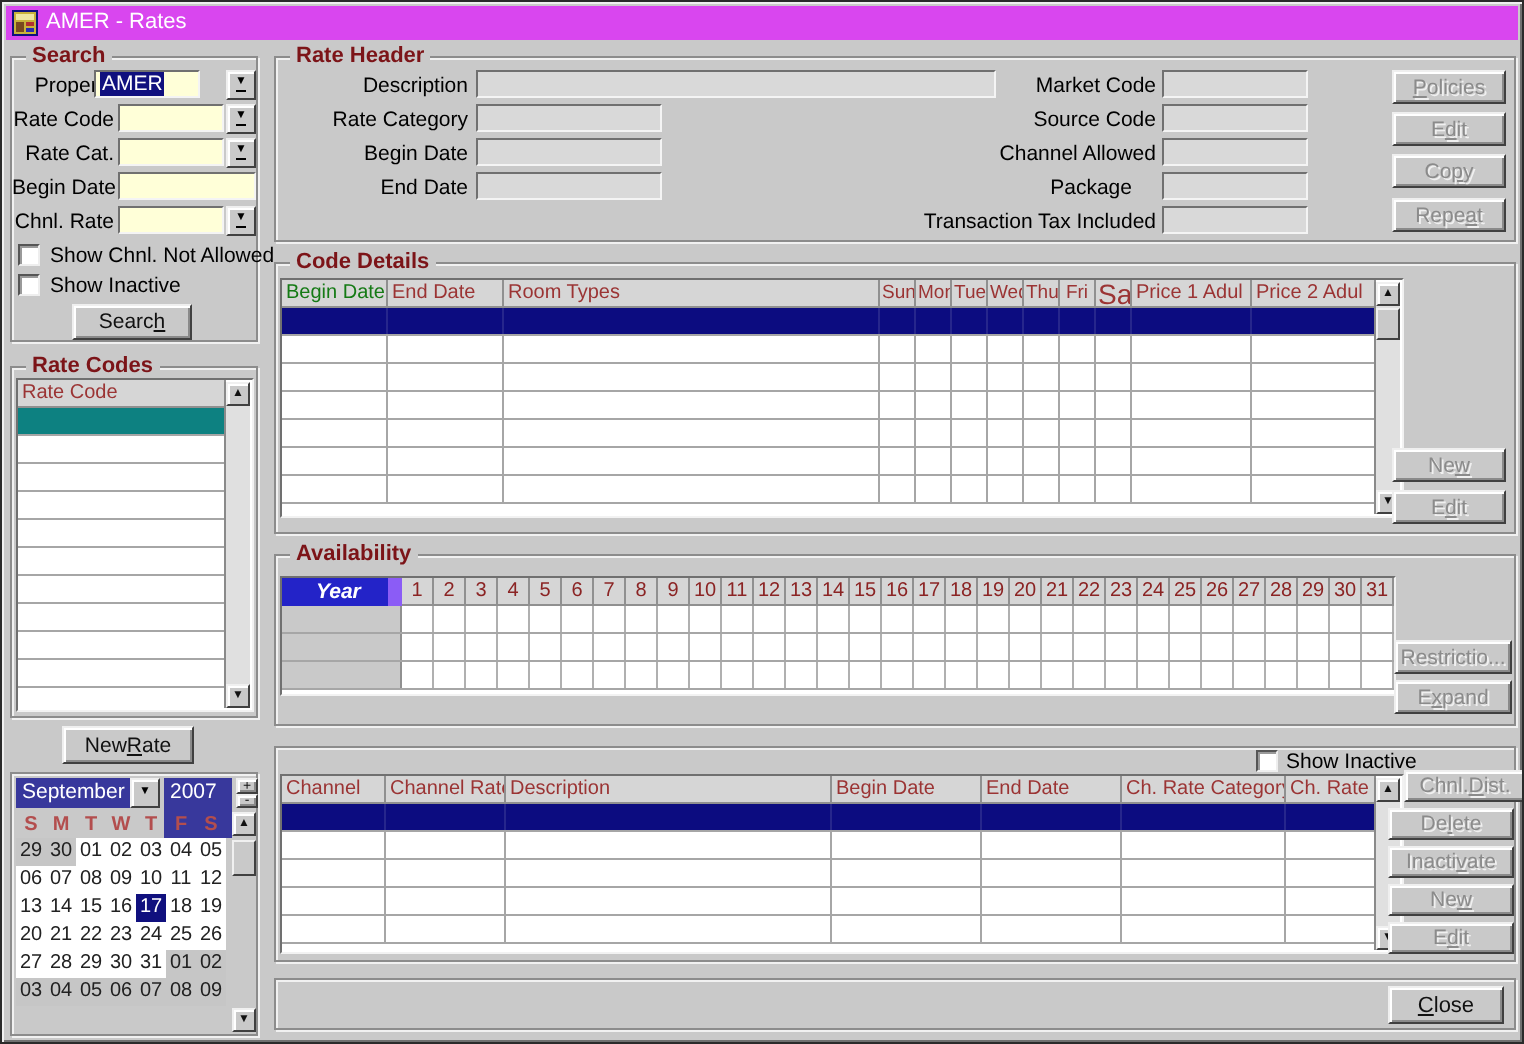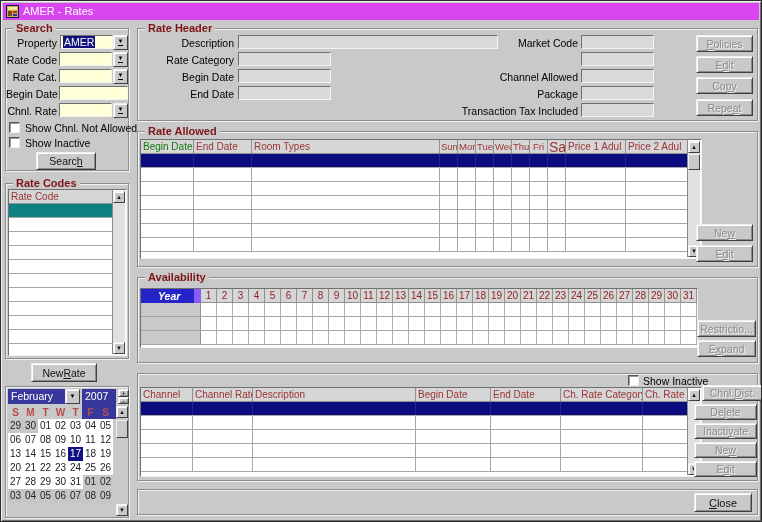--- a/index.html
+++ b/index.html
@@ -87,21 +87,21 @@
       <rect x="7" y="6" width="4" height="2" fill="#b03030"></rect>
       <rect x="7" y="9" width="4" height="2" fill="#2a2ab0"></rect>
     </svg>
     <span class="t">AMER - Rates</span>
   </div>
 
   <div class="grp" style="left:4px;top:27px;width:124px;height:143px;">
     <span class="gt">Search</span>
 
     <span class="lb rt" style="left:0;top:7px;width:51px;">Property</span>
-    <div class="fld" style="left:54px;top:6px;width:53px;"><span class="hl">AMER</span></div>
+    <div class="fld" style="left:41px;top:6px;width:53px;"><span class="hl">AMER</span></div>
     <span class="lov" style="left:107px;top:6px;">
         <i>▼</i>
       </span>
 
     <span class="lb rt" style="left:0;top:24px;width:51px;">Rate Code</span>
     <div class="fld" style="left:53px;top:23px;width:53px;"></div>
     <span class="lov" style="left:107px;top:23px;">
         <i>▼</i>
       </span>
 
@@ -150,21 +150,21 @@
       <div class="sb">
         <span class="sbb" style="top:0;">▲</span>
         <span class="sbb" style="bottom:0;">▼</span>
       </div>
     </div>
   </div>
 
   <div class="btn" style="left:30px;top:362px;width:66px;height:19px;">New <u>R</u>ate</div>
 
   <div class="etch" style="left:4px;top:385px;width:124px;height:132px;">
-    <div class="mon" style="left:2px;top:2px;width:57px;height:15px;">February</div>
+    <div class="mon" style="left:2px;top:2px;width:57px;height:15px;">September</div>
     <span class="lov" style="left:59px;top:2px;">
         <i style="border-bottom:0;">▼</i>
       </span>
     <div class="mon" style="left:76px;top:2px;width:34px;height:30px;">2007</div>
     <div class="btn" style="left:112px;top:2px;width:11px;height:8px;font-size:7px;">+</div>
     <div class="btn" style="left:112px;top:10px;width:11px;height:7px;font-size:7px;">-</div>
 
     <div class="cal-hdr" style="left:2px;top:19px;">
       <span class="cdh">S</span>
       <span class="cdh">M</span>
@@ -245,39 +245,40 @@
 
     <span class="lb rt" style="left:0;top:41px;width:96px;">Begin Date</span>
     <div class="fld g" style="left:100px;top:40px;width:93px;"></div>
 
     <span class="lb rt" style="left:0;top:58px;width:96px;">End Date</span>
     <div class="fld g" style="left:100px;top:57px;width:93px;"></div>
 
     <span class="lb rt" style="left:280px;top:7px;width:160px;">Market Code</span>
     <div class="fld g" style="left:443px;top:6px;width:73px;"></div>
 
+    <span class="lb rt" style="left:280px;top:24px;width:160px;">Source Code</span>
     <div class="fld g" style="left:443px;top:23px;width:73px;"></div>
 
     <span class="lb rt" style="left:280px;top:41px;width:160px;">Channel Allowed</span>
     <div class="fld g" style="left:443px;top:40px;width:73px;"></div>
 
-    <span class="lb rt" style="left:280px;top:58px;width:160px;">Package</span>
+    <span class="lb rt" style="left:268px;top:58px;width:160px;">Package</span>
     <div class="fld g" style="left:443px;top:57px;width:73px;"></div>
 
     <span class="lb rt" style="left:280px;top:75px;width:160px;">Transaction Tax Included</span>
     <div class="fld g" style="left:443px;top:74px;width:73px;"></div>
 
     <div class="btn dis" style="left:558px;top:6px;width:57px;height:17px;"><u>P</u>olicies</div>
     <div class="btn dis" style="left:558px;top:27px;width:57px;height:17px;">E<u>d</u>it</div>
     <div class="btn dis" style="left:558px;top:48px;width:57px;height:17px;">Co<u>p</u>y</div>
     <div class="btn dis" style="left:558px;top:70px;width:57px;height:17px;">Repe<u>a</u>t</div>
   </div>
 
   <div class="grp" style="left:136px;top:130px;width:621px;height:136px;">
-    <span class="gt">Rate Allowed</span>
+    <span class="gt">Code Details</span>
     <div class="tbl" style="left:2px;top:7px;width:562px;height:120px;">
       <div style="margin-right:13px;">
         <div class="thead">
           <span class="th green w53">Begin Date</span>
           <span class="th w58">End Date</span>
           <span class="th w188">Room Types</span>
           <span class="th w18" style="font-size:9.5px;padding:0 1px;">Sun</span>
           <span class="th w18" style="font-size:9.5px;padding:0 1px;">Mon</span>
           <span class="th w18" style="font-size:9.5px;padding:0 1px;">Tue</span>
           <span class="th w18" style="font-size:9.5px;padding:0 1px;">Wed</span>

